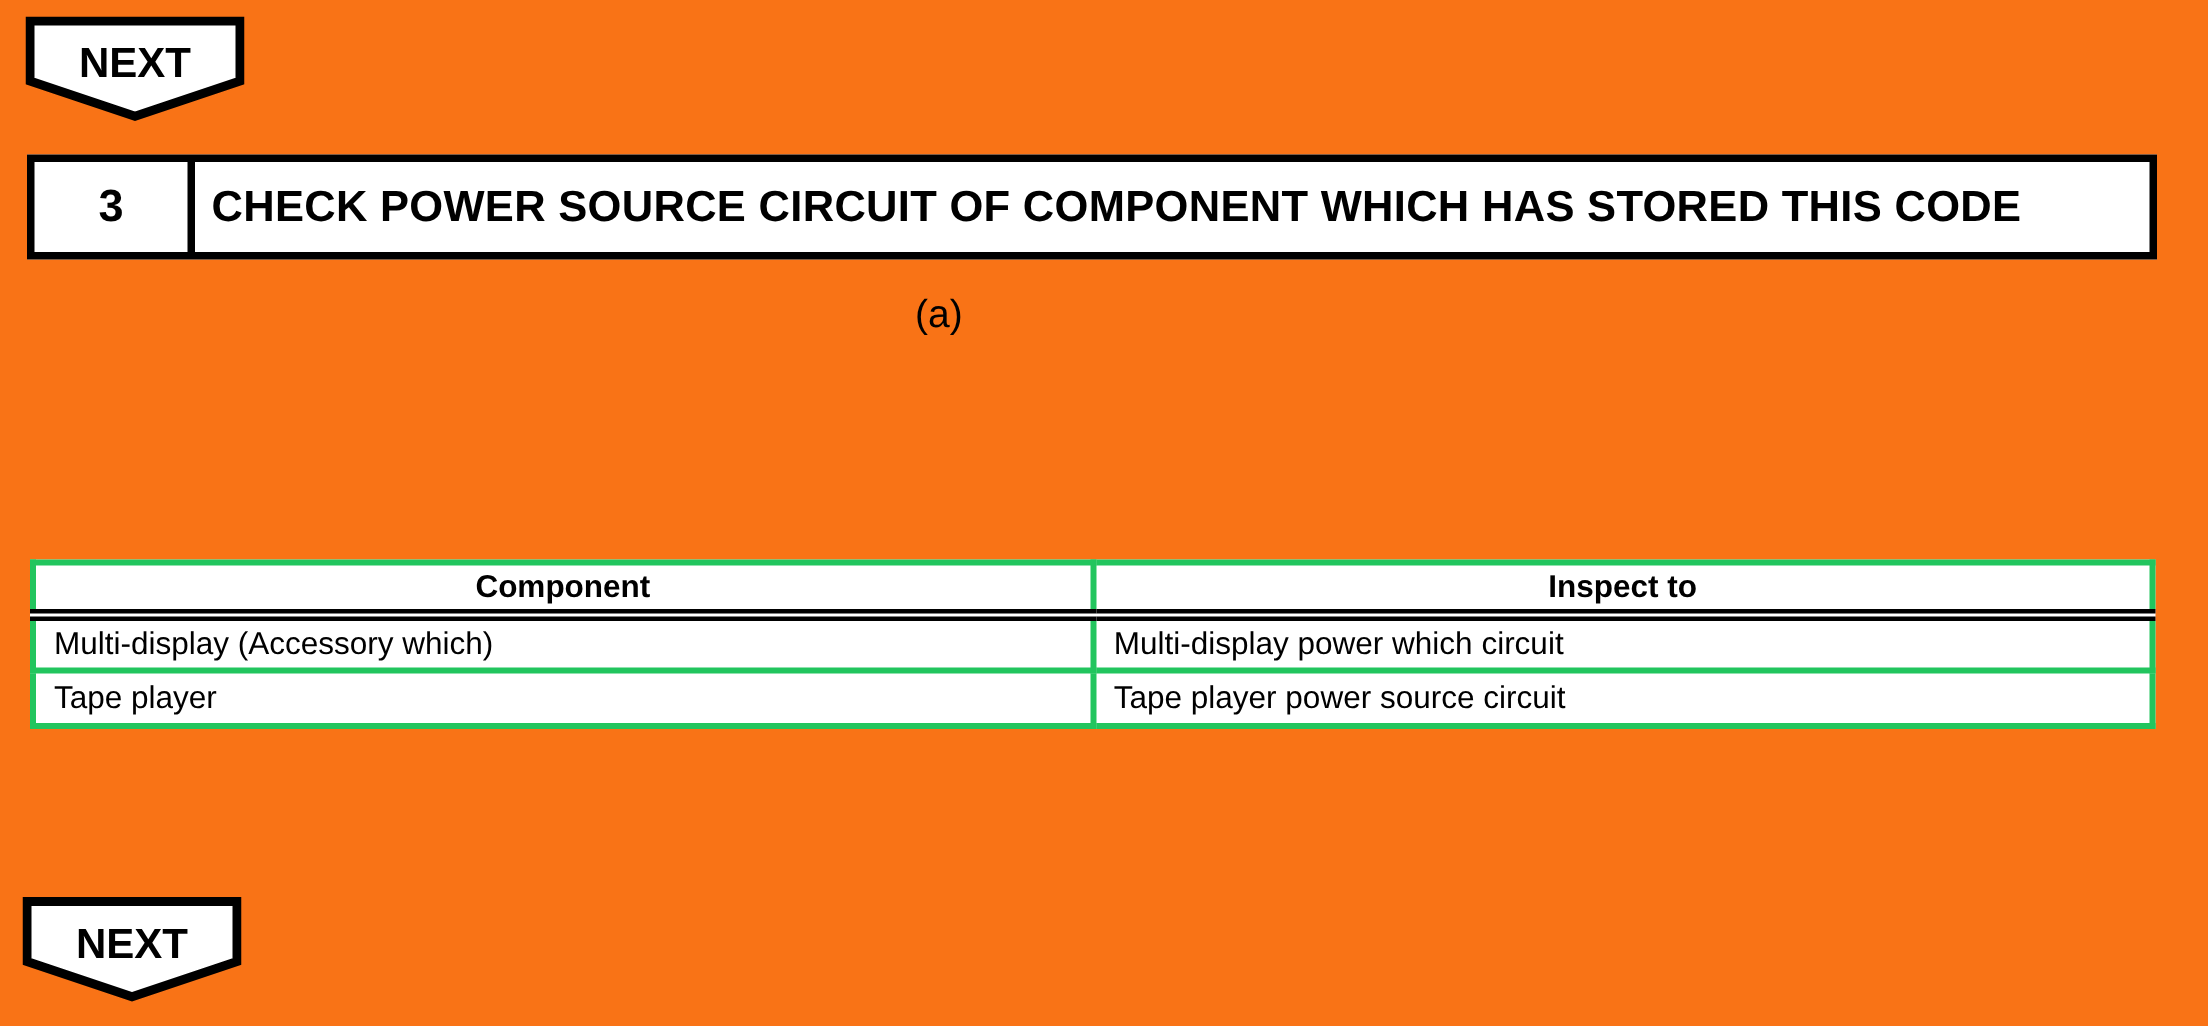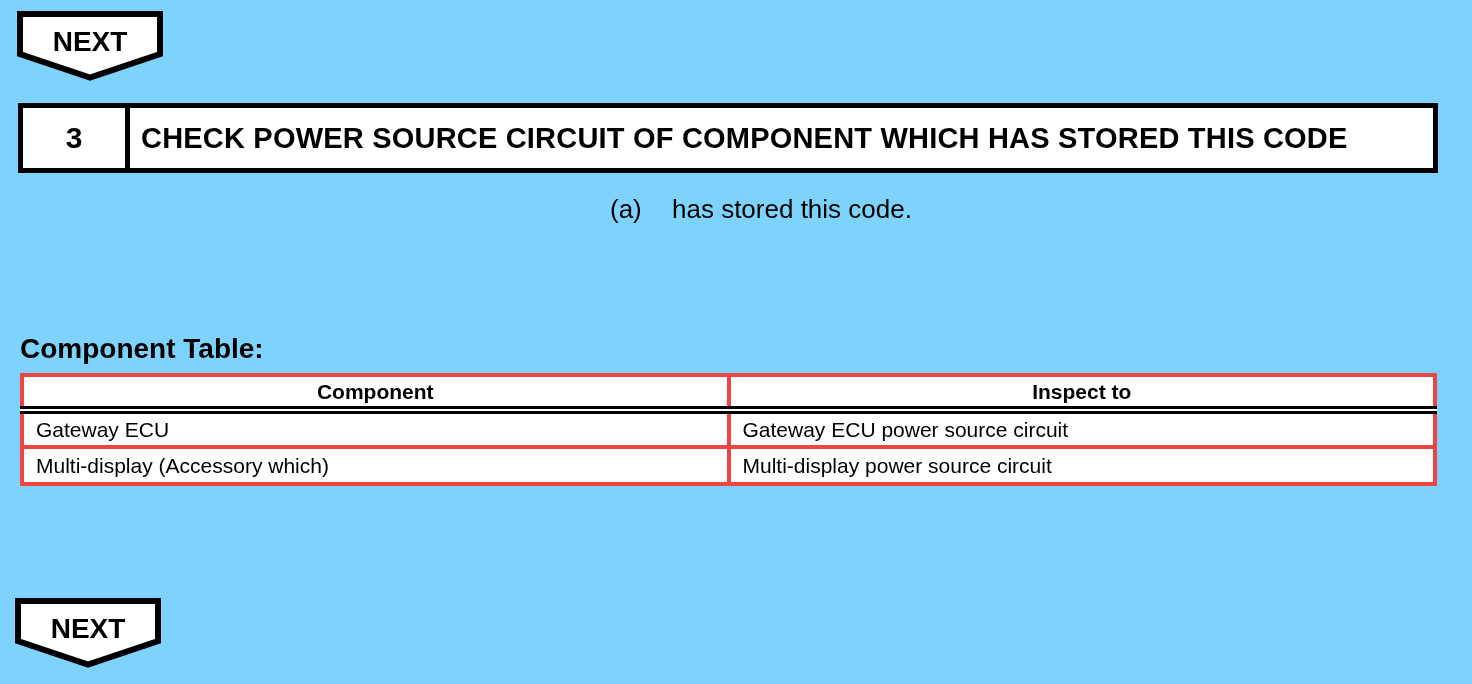--- a/index.html
+++ b/index.html
@@ -3,21 +3,21 @@
 <meta charset="utf-8">
 <style>
   * { margin: 0; padding: 0; box-sizing: border-box; }
   html, body {
     width: 1472px; height: 684px;
     background: #ffffff;
     font-family: "Liberation Sans", sans-serif;
     color: #000000;
     overflow: hidden;
   }
-  .page { position: relative; width: 1472px; height: 684px; background: #7dd3fc; }
+  .page { position: relative; width: 1472px; height: 684px; background: #f97316; }
 
   
   .next-badge {
     position: absolute;
     width: 146px; height: 70px;
     cursor: pointer;
   }
   .next-badge svg { display: block; width: 100%; height: 100%; }
   .next-badge-top { left: 17px; top: 11px; }
   .next-badge-bottom { left: 15px; top: 598px; }
@@ -71,21 +71,21 @@
   .component-table {
     position: absolute;
     left: 20px; top: 373px;
     width: 1417px;
     border-collapse: collapse;
     table-layout: fixed;
     font-size: 21px;
     background: #fff;
   }
   .component-table th, .component-table td {
-    border: 4px solid #ef4444;
+    border: 4px solid #22c55e;
     overflow: hidden;
     white-space: nowrap;
   }
   .component-table th {
     font-weight: bold;
     text-align: center;
     height: 35px;
     padding: 2px 10px;
     border-bottom: 8px double #000;
   }
@@ -109,41 +109,39 @@
   </div>
 
   <div class="step-header">
     <div class="step-number">3</div>
     <div class="step-title">CHECK POWER SOURCE CIRCUIT OF COMPONENT WHICH HAS STORED THIS CODE</div>
   </div>
 
   <div class="instruction">
     <div class="marker">(a)</div>
     <div class="lines">
-      <div class="line">has stored this code.</div>
     </div>
   </div>
 
-  <div class="table-heading">Component Table:</div>
 
   <table class="component-table">
     <thead>
       <tr>
         <th class="col-half">Component</th>
         <th class="col-half">Inspect to</th>
       </tr>
     </thead>
     <tbody>
       <tr>
-        <td>Gateway ECU</td>
-        <td>Gateway ECU power source circuit</td>
+        <td>Multi-display (Accessory which)</td>
+        <td>Multi-display power which circuit</td>
       </tr>
       <tr>
-        <td>Multi-display (Accessory which)</td>
-        <td>Multi-display power source circuit</td>
+        <td>Tape player</td>
+        <td>Tape player power source circuit</td>
       </tr>
     </tbody>
   </table>
 
   <div class="next-badge next-badge-bottom">
     <svg viewBox="0 0 146 70">
       <polygon points="3,3 143,3 143,43 73,66.5 3,43" fill="#ffffff" stroke="#000000" stroke-width="6" stroke-linejoin="miter"></polygon>
       <text x="73" y="33" text-anchor="middle" dominant-baseline="middle" font-family="Liberation Sans, sans-serif" font-size="28" font-weight="bold" fill="#000000">NEXT</text>
     </svg>
   </div>

